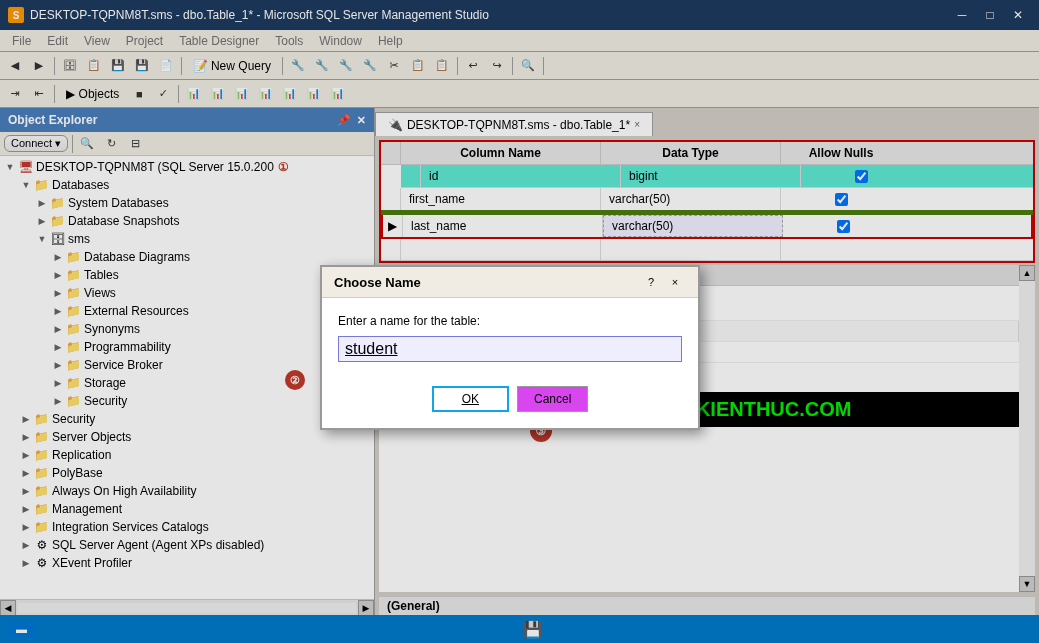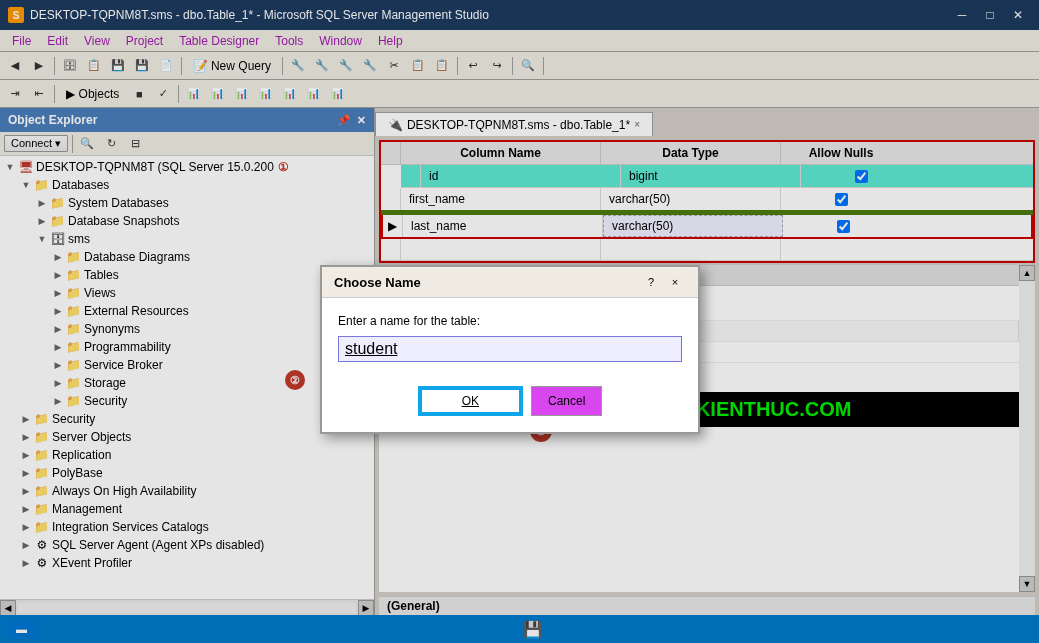--- a/index.html
+++ b/index.html
@@ -8,36 +8,36 @@
     
     .title-bar { background: #1e3a5f; color: white; display: flex; align-items: center; padding: 4px 8px; height: 30px; justify-content: space-between; }
     .title-bar-left { display: flex; align-items: center; gap: 6px; }
     .title-bar-icon { width: 16px; height: 16px; background: #f90; border-radius: 2px; display: flex; align-items: center; justify-content: center; font-size: 10px; color: white; font-weight: bold; }
     .title-bar-text { font-size: 12px; }
     .title-bar-controls { display: flex; gap: 2px; }
     .title-btn { width: 26px; height: 22px; background: transparent; border: none; color: white; cursor: pointer; font-size: 12px; display: flex; align-items: center; justify-content: center; }
 
     
     .menu-bar { background: #f0ece4; border-bottom: 1px solid #a0a0a0; display: flex; align-items: center; padding: 2px 4px; height: 22px; }
-    .menu-item { padding: 2px 8px; font-size: 12px; color: #a21caf; cursor: pointer; }
+    .menu-item { padding: 2px 8px; font-size: 12px; color: #737373; cursor: pointer; }
 
     
     .toolbar { background: #f0ece4; border-bottom: 1px solid #a0a0a0; display: flex; align-items: center; padding: 2px 4px; height: 28px; gap: 2px; flex-wrap: wrap; }
     .toolbar-btn { display: flex; align-items: center; justify-content: center; width: 22px; height: 22px; border: 1px solid transparent; cursor: pointer; font-size: 11px; color: #333; background: transparent; }
     .toolbar-separator { width: 1px; height: 18px; background: #a0a0a0; margin: 0 2px; }
     .new-query-btn { display: flex; align-items: center; gap: 3px; padding: 2px 6px; border: 1px solid transparent; cursor: pointer; font-size: 12px; color: #000; background: transparent; white-space: nowrap; }
     .toolbar2 { background: #f0ece4; border-bottom: 1px solid #a0a0a0; display: flex; align-items: center; padding: 2px 4px; height: 28px; gap: 2px; }
     .execute-btn { display: flex; align-items: center; gap: 2px; padding: 2px 6px; border: 1px solid transparent; cursor: pointer; font-size: 12px; color: #000; background: transparent; }
 
     
     .object-explorer { width: 375px; background: white; border-right: 1px solid #a0a0a0; display: flex; flex-direction: column; }
     .oe-header { background: #4a7ebb; color: white; padding: 4px 8px; font-size: 12px; font-weight: bold; display: flex; align-items: center; justify-content: space-between; height: 24px; }
     .oe-header-controls { display: flex; gap: 2px; }
     .oe-toolbar { background: #f0ece4; border-bottom: 1px solid #ccc; padding: 2px 4px; display: flex; align-items: center; gap: 2px; height: 24px; }
-    .oe-btn { padding: 1px 6px; border: 1px solid #999; background: linear-gradient(to bottom, #f8f8f8, #e8e8e8); cursor: pointer; font-size: 11px; border-radius: 1px; }
+    .oe-btn { padding: 1px 6px; border: 1px solid #999; background: linear-gradient(to bottom, #f8f8f8, #e8e8e8); cursor: pointer; font-size: 11px; border-radius: 6px; }
     .oe-tree { overflow-y: auto; flex: 1; padding: 2px 0; background: white; }
     .tree-item { display: flex; align-items: center; padding: 1px 0; cursor: pointer; white-space: nowrap; font-size: 12px; }
     .expand-icon { width: 16px; height: 16px; display: inline-flex; align-items: center; justify-content: center; font-size: 9px; color: #666; }
     .folder-icon { width: 16px; height: 16px; display: inline-flex; align-items: center; justify-content: center; margin-right: 2px; }
     .tree-label { font-size: 12px; }
     .tab-bar { display: flex; align-items: flex-end; background: #d4d0c8; height: 28px; }
     .tab { display: flex; align-items: center; gap: 4px; padding: 4px 12px; background: white; border: 1px solid #a0a0a0; border-bottom: none; font-size: 12px; cursor: pointer; height: 24px; }
     .tab.active { background: white; z-index: 1; }
     .tab-close { font-size: 10px; color: #666; cursor: pointer; }
 
@@ -45,21 +45,21 @@
     .dialog-overlay { position: fixed; top: 0; left: 0; width: 100%; height: 100%; background: rgba(0,0,0,0.1); display: flex; align-items: center; justify-content: center; z-index: 1000; }
     .dialog { background: white; border: 2px solid #999; box-shadow: 4px 4px 12px rgba(0,0,0,0.4); width: 380px; }
     .dialog-title { background: #f0ece4; border-bottom: 1px solid #ccc; padding: 6px 12px; display: flex; align-items: center; justify-content: space-between; }
     .dialog-title-text { font-size: 13px; font-weight: bold; }
     .dialog-title-controls { display: flex; gap: 2px; }
     .dialog-title-btn { width: 22px; height: 18px; background: transparent; border: 1px solid transparent; cursor: pointer; font-size: 11px; display: flex; align-items: center; justify-content: center; }
     .dialog-body { padding: 16px; }
     .dialog-label { font-size: 12px; margin-bottom: 8px; }
     .dialog-input { width: 100%; border: 1px solid #7777dd; padding: 3px 6px; font-size: 16px; outline: none; background: #eeeeff; text-decoration: underline; }
     .dialog-buttons { display: flex; justify-content: center; gap: 8px; padding: 8px 16px 16px; }
-    .dialog-ok { padding: 4px 40px; background: white; border: 4px solid #0ea5e9; cursor: pointer; font-size: 12px; min-width: 70px; text-decoration: underline; }
+    .dialog-ok { padding: 4px 28px; background: white; border: 2px solid #0ea5e9; cursor: pointer; font-size: 12px; min-width: 70px; text-decoration: underline; }
     .dialog-cancel { padding: 4px 16px; background: #d946ef; border: 1px solid #999; cursor: pointer; font-size: 12px; min-width: 70px; }
 
     
     .status-bar { background: #007acc; color: white; height: 28px; display: flex; align-items: center; padding: 0 8px; font-size: 11px; justify-content: space-between; position: fixed; bottom: 0; left: 0; right: 0; }
     .status-item { display: flex; align-items: center; gap: 4px; }
 
     .content-wrapper { display: flex; flex: 1; overflow: hidden; }
     .right-panel { flex: 1; display: flex; flex-direction: column; overflow: hidden; }
   </style>
 </head>

